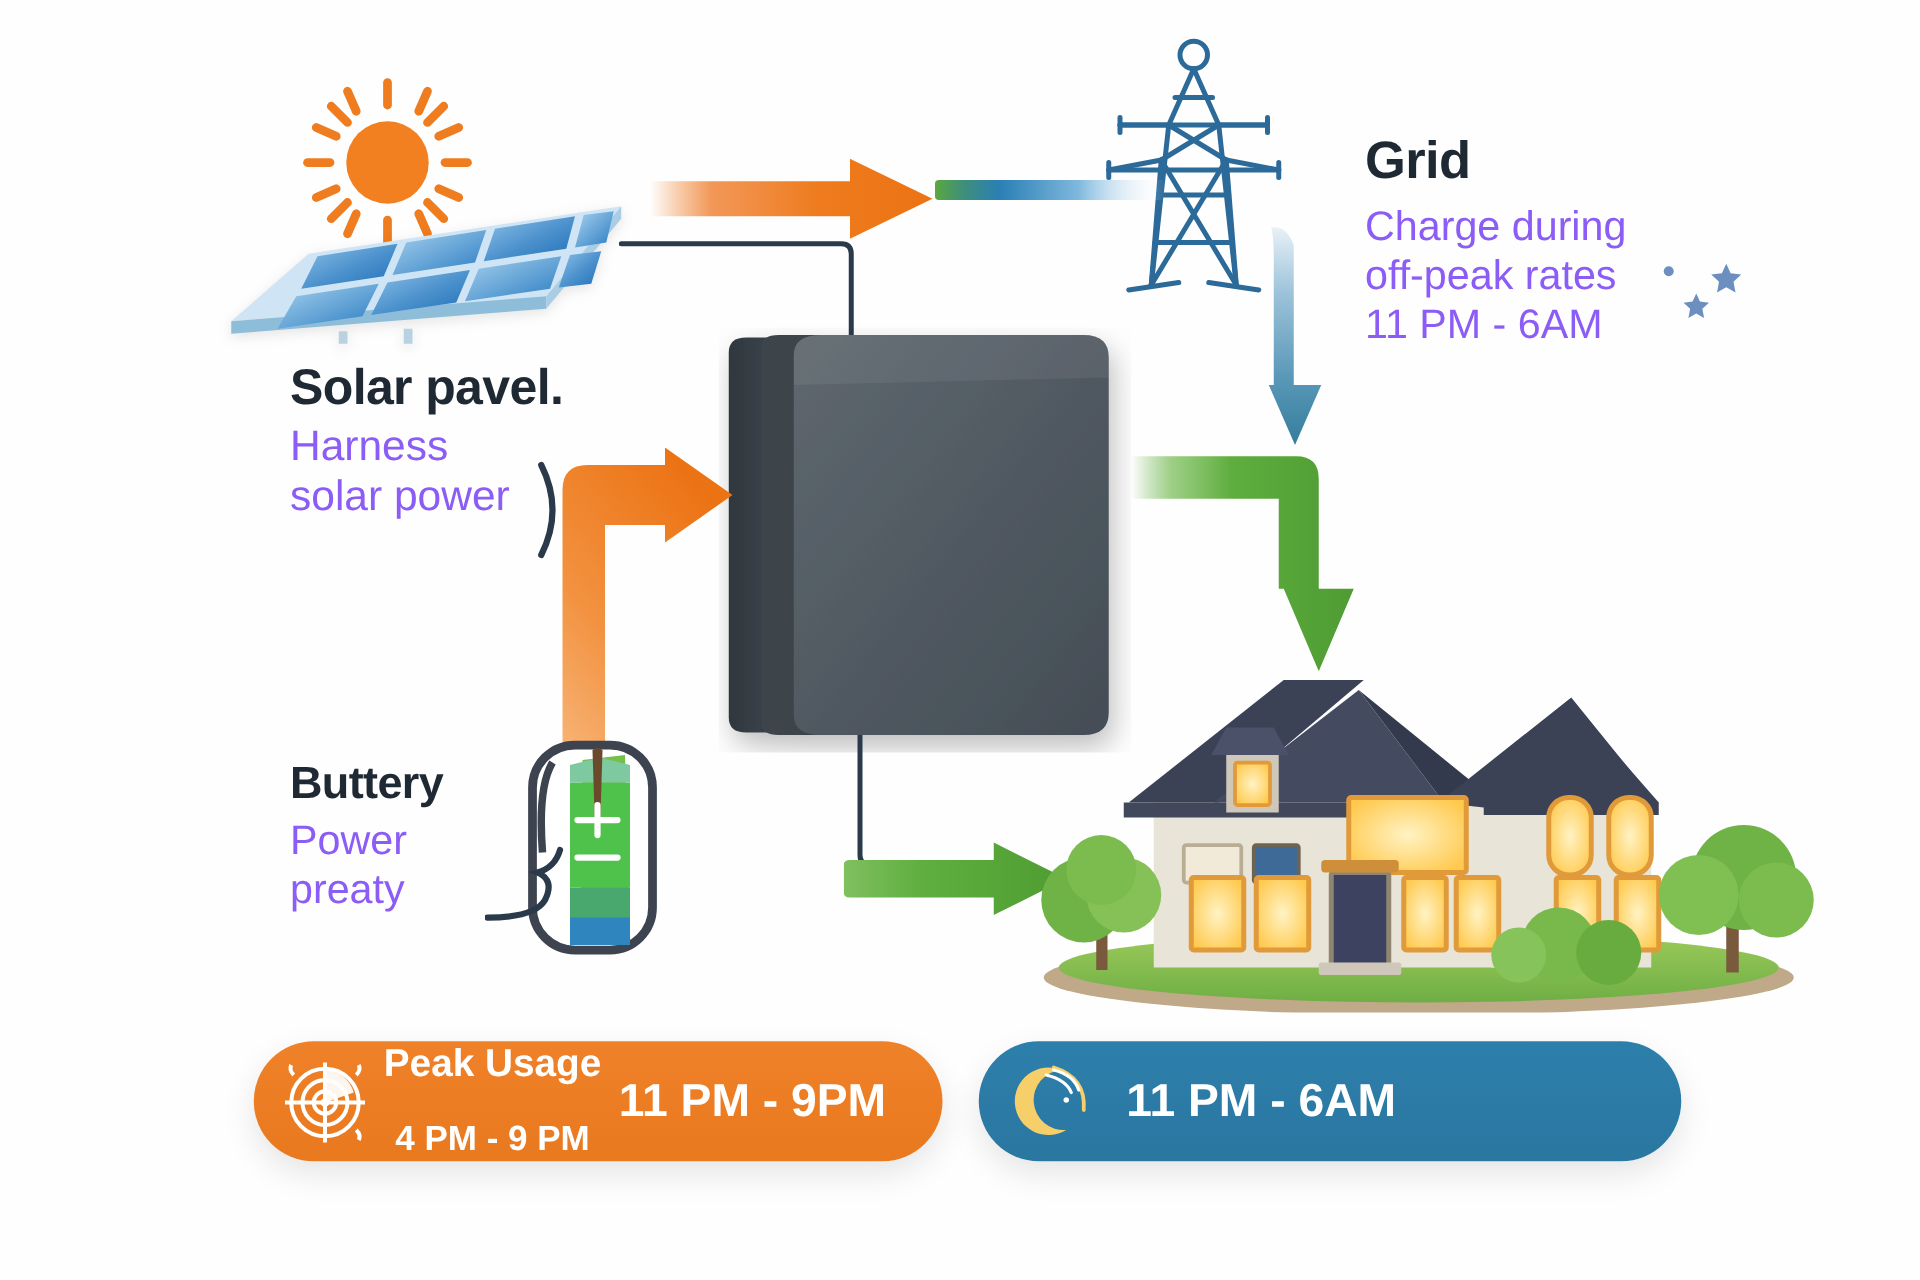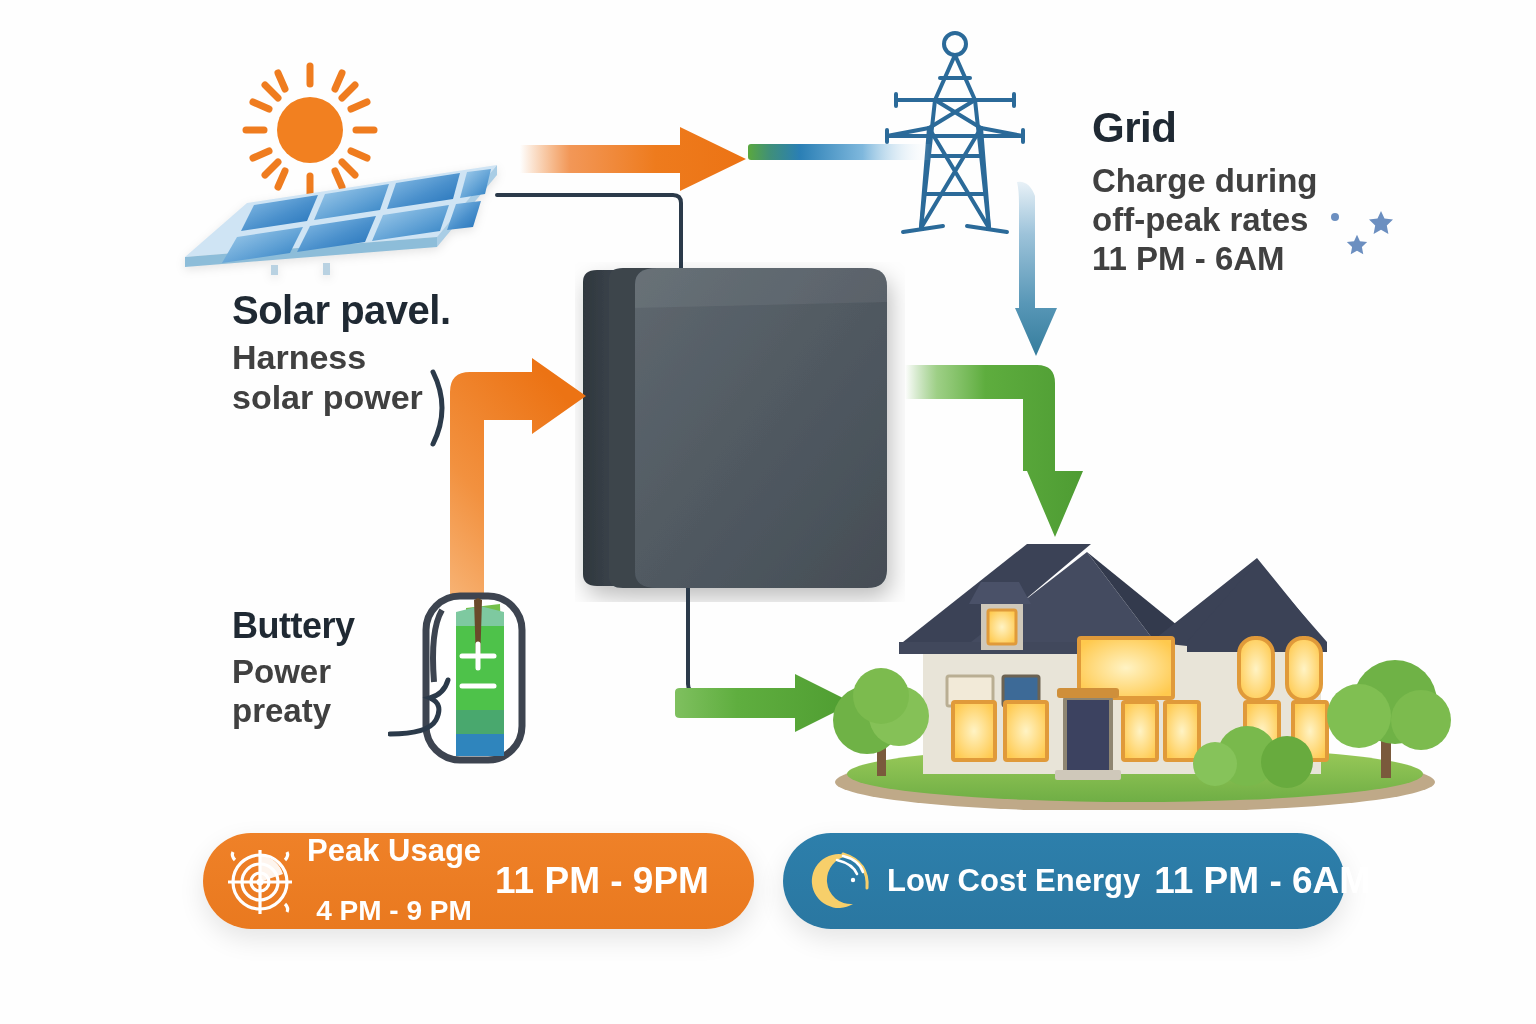--- a/index.html
+++ b/index.html
@@ -17,23 +17,23 @@
   .abs { position: absolute; }
 
   
   .label-title {
     font-weight: bold;
     color: #1f2933;
     letter-spacing: -0.5px;
     white-space: nowrap;
   }
   .label-sub {
-    color: #404040;
+    color: #8b5cf6;
     line-height: 1.18;
-    font-weight: 700;
+    font-weight: 400;
   }
 
   
   #solar-label { left: 232px; top: 288px; }
   #solar-label .label-title { font-size: 40px; }
   #solar-label .label-sub { font-size: 34px; margin-top: 4px; }
 
   
   #battery-label { left: 232px; top: 605px; }
   #battery-label .label-title { font-size: 36px; }
@@ -428,18 +428,17 @@
       <g stroke="#f7cf6a" stroke-width="3" fill="none" stroke-linecap="round">
         <path d="M40 10 Q66 18 64 44"></path>
       </g>
       <g stroke="#ffffff" stroke-width="2.6" fill="none" stroke-linecap="round">
         <path d="M34 16 Q50 20 54 30"></path>
         <path d="M40 12 Q56 16 60 28"></path>
       </g>
       <circle cx="50" cy="36" r="2.2" fill="#ffffff"></circle>
     </svg>
     <div class="pill-text">
-      <span class="pill-title">Low Cost Energy</span>
     </div>
     <span class="pill-time">11 PM - 6AM</span>
   </div>
 
 </div>
 
 </body></html>

